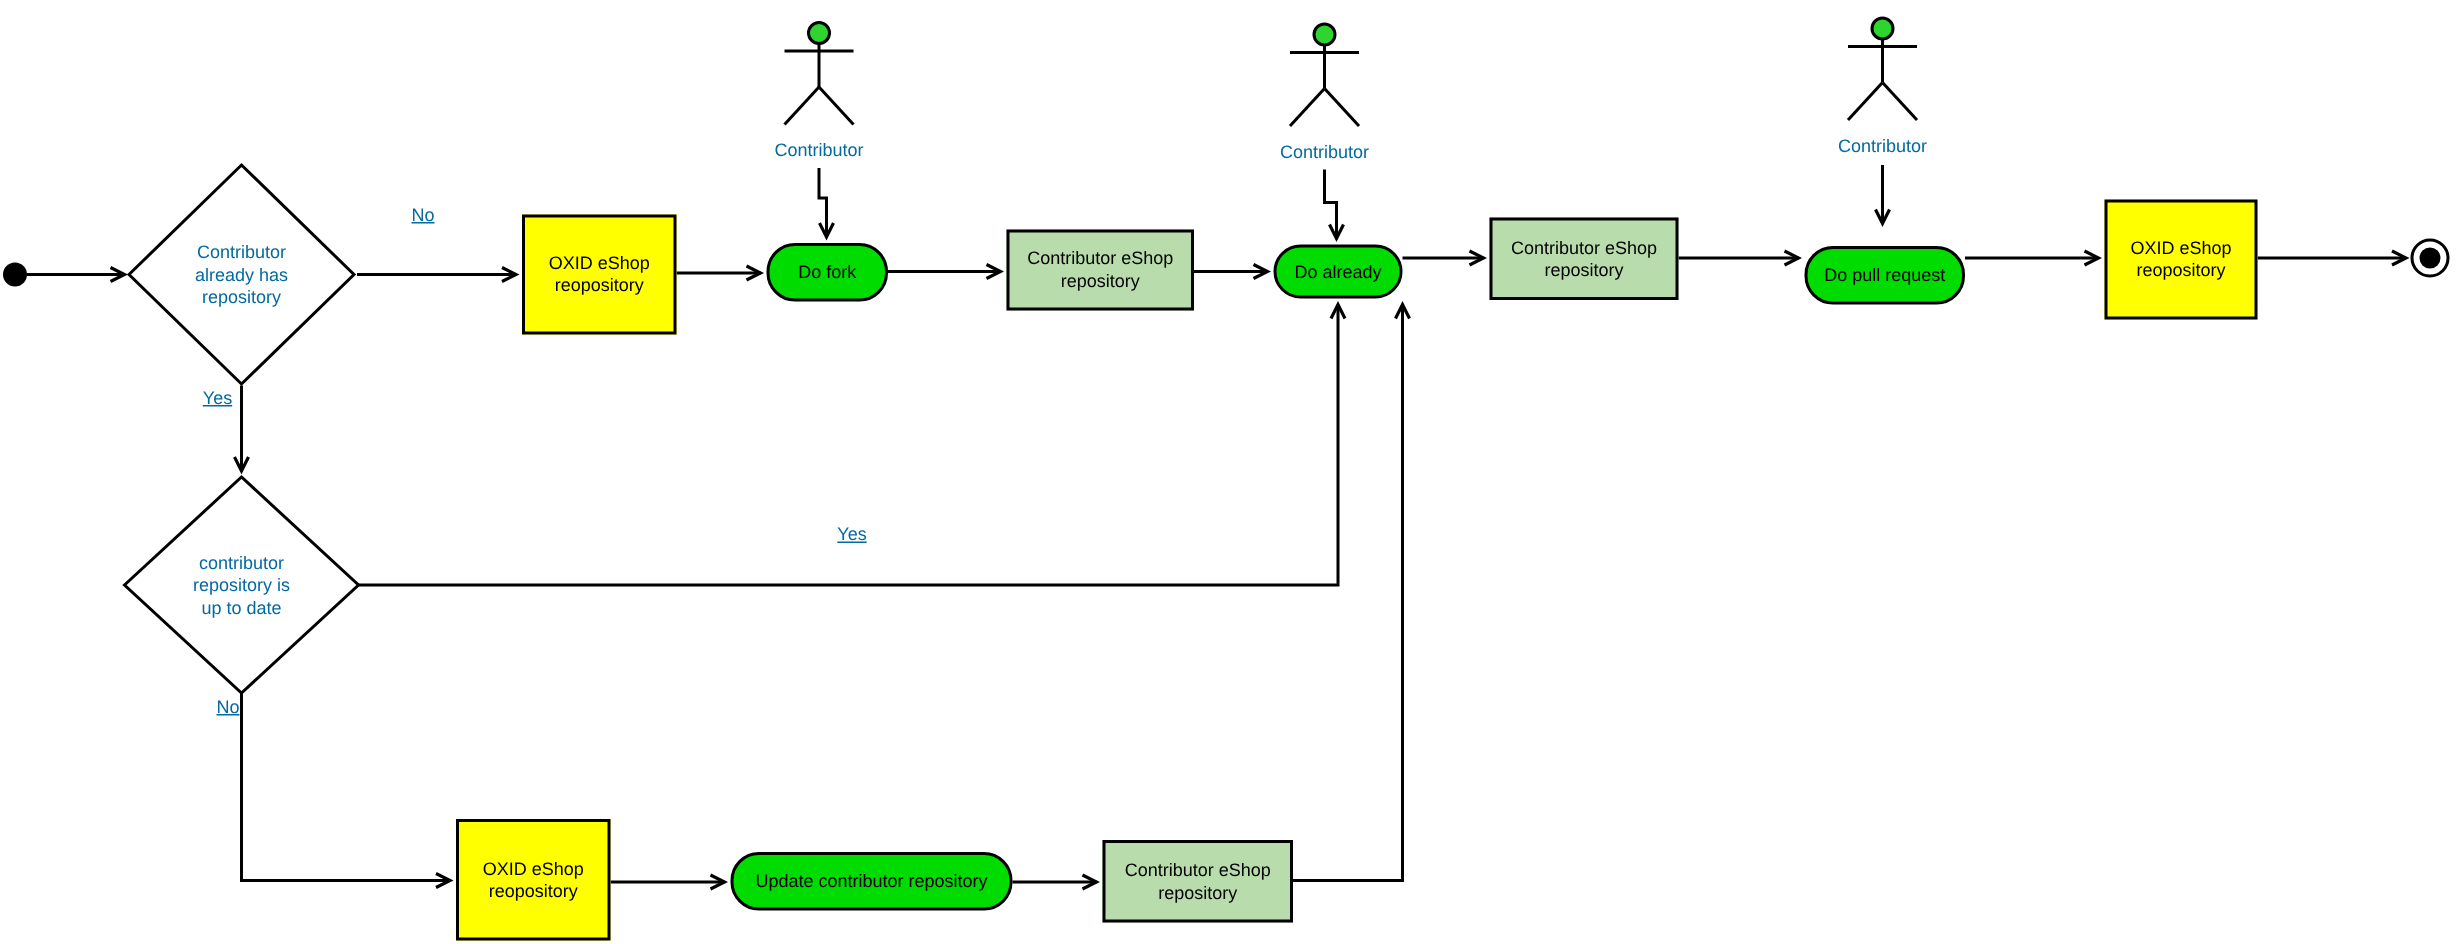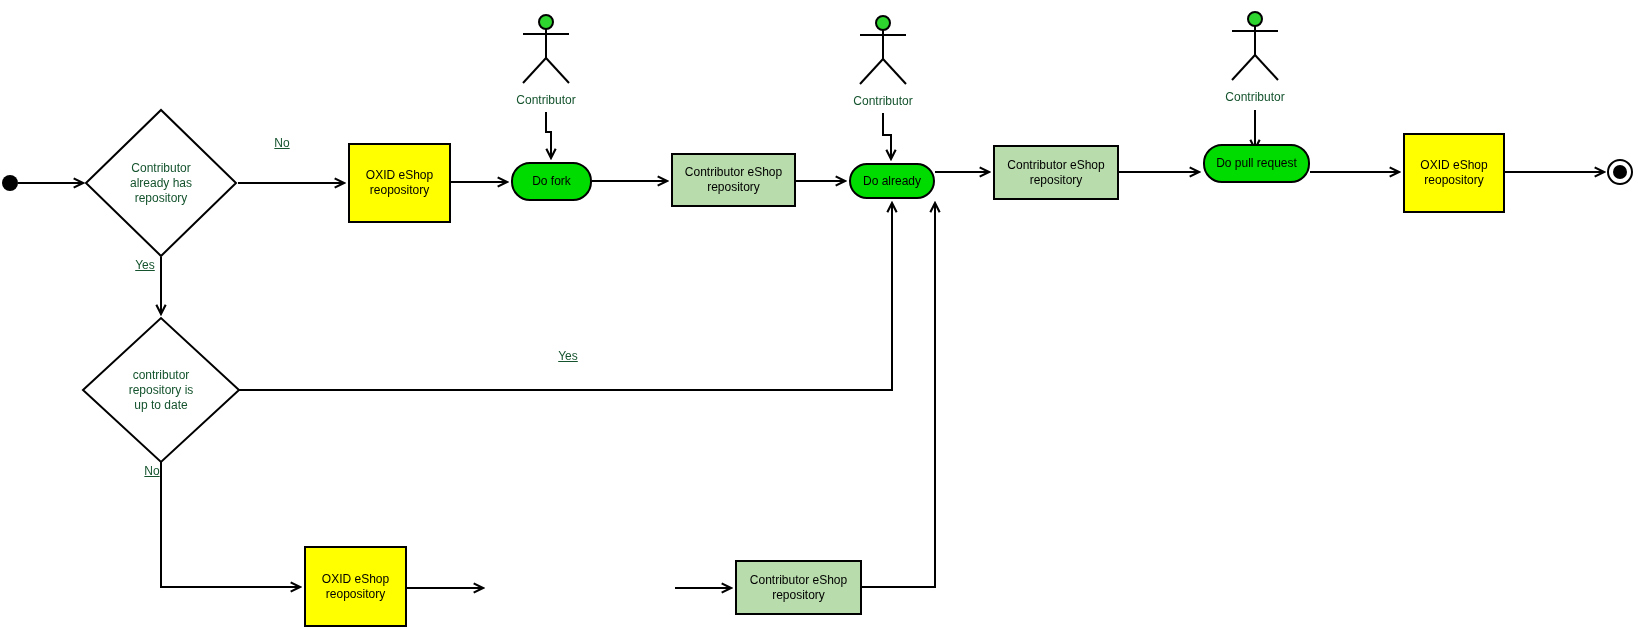--- a/index.html
+++ b/index.html
@@ -51,21 +51,21 @@
     line-height: 1.25;
     color: #000;
   }
   .pill { border-radius: 19px; background: var(--activity_green, #00db00); }
   .yellow { background: var(--artifact_yellow, #ffff00); }
   .lightgreen { background: var(--artifact_green, #b8dcac); }
   .dlabel, .edge-label, .actor-label {
     position: absolute;
     font-size: 12px;
     line-height: 1.25;
-    color: #14532d;
+    color: #0369a1;
     text-align: center;
     white-space: pre-line;
   }
   .dlabel {
     width: 120px; height: 60px;
     display: flex; align-items: center; justify-content: center;
   }
   .edge-label { width: 40px; text-decoration: underline; }
   .actor-label { width: 100px; }
 </style>
@@ -140,28 +140,29 @@
   <div class="node pill" style="left:511px;top:162px;width:81px;height:39px">Do fork</div>
 
   <div class="node lightgreen" style="left:671px;top:153px;width:125px;height:54px">Contributor eShop
 repository</div>
 
   <div class="node pill" style="left:849px;top:163px;width:86px;height:36px">Do already</div>
 
   <div class="node lightgreen" style="left:993px;top:145px;width:126px;height:55px">Contributor eShop
 repository</div>
 
-  <div class="node pill" style="left:1203px;top:144px;width:107px;height:39px">Do pull request</div>
+  <div class="node pill" style="left:1203px;top:164px;width:107px;height:39px">Do pull request</div>
 
   <div class="node yellow" style="left:1403px;top:133px;width:102px;height:80px">OXID eShop
 reopository</div>
 
   <div class="node yellow" style="left:304px;top:546px;width:103px;height:81px">OXID eShop
 reopository</div>
 
+  <div class="node pill" style="left:487px;top:568px;width:188px;height:39px">Update contributor repository</div>
 
   <div class="node lightgreen" style="left:735px;top:560px;width:127px;height:55px">Contributor eShop
 repository</div>
 
   <div class="dlabel" style="left:101px;top:153px">Contributor
 already has
 repository</div>
   <div class="dlabel" style="left:101px;top:360px">contributor
 repository is
 up to date</div>

